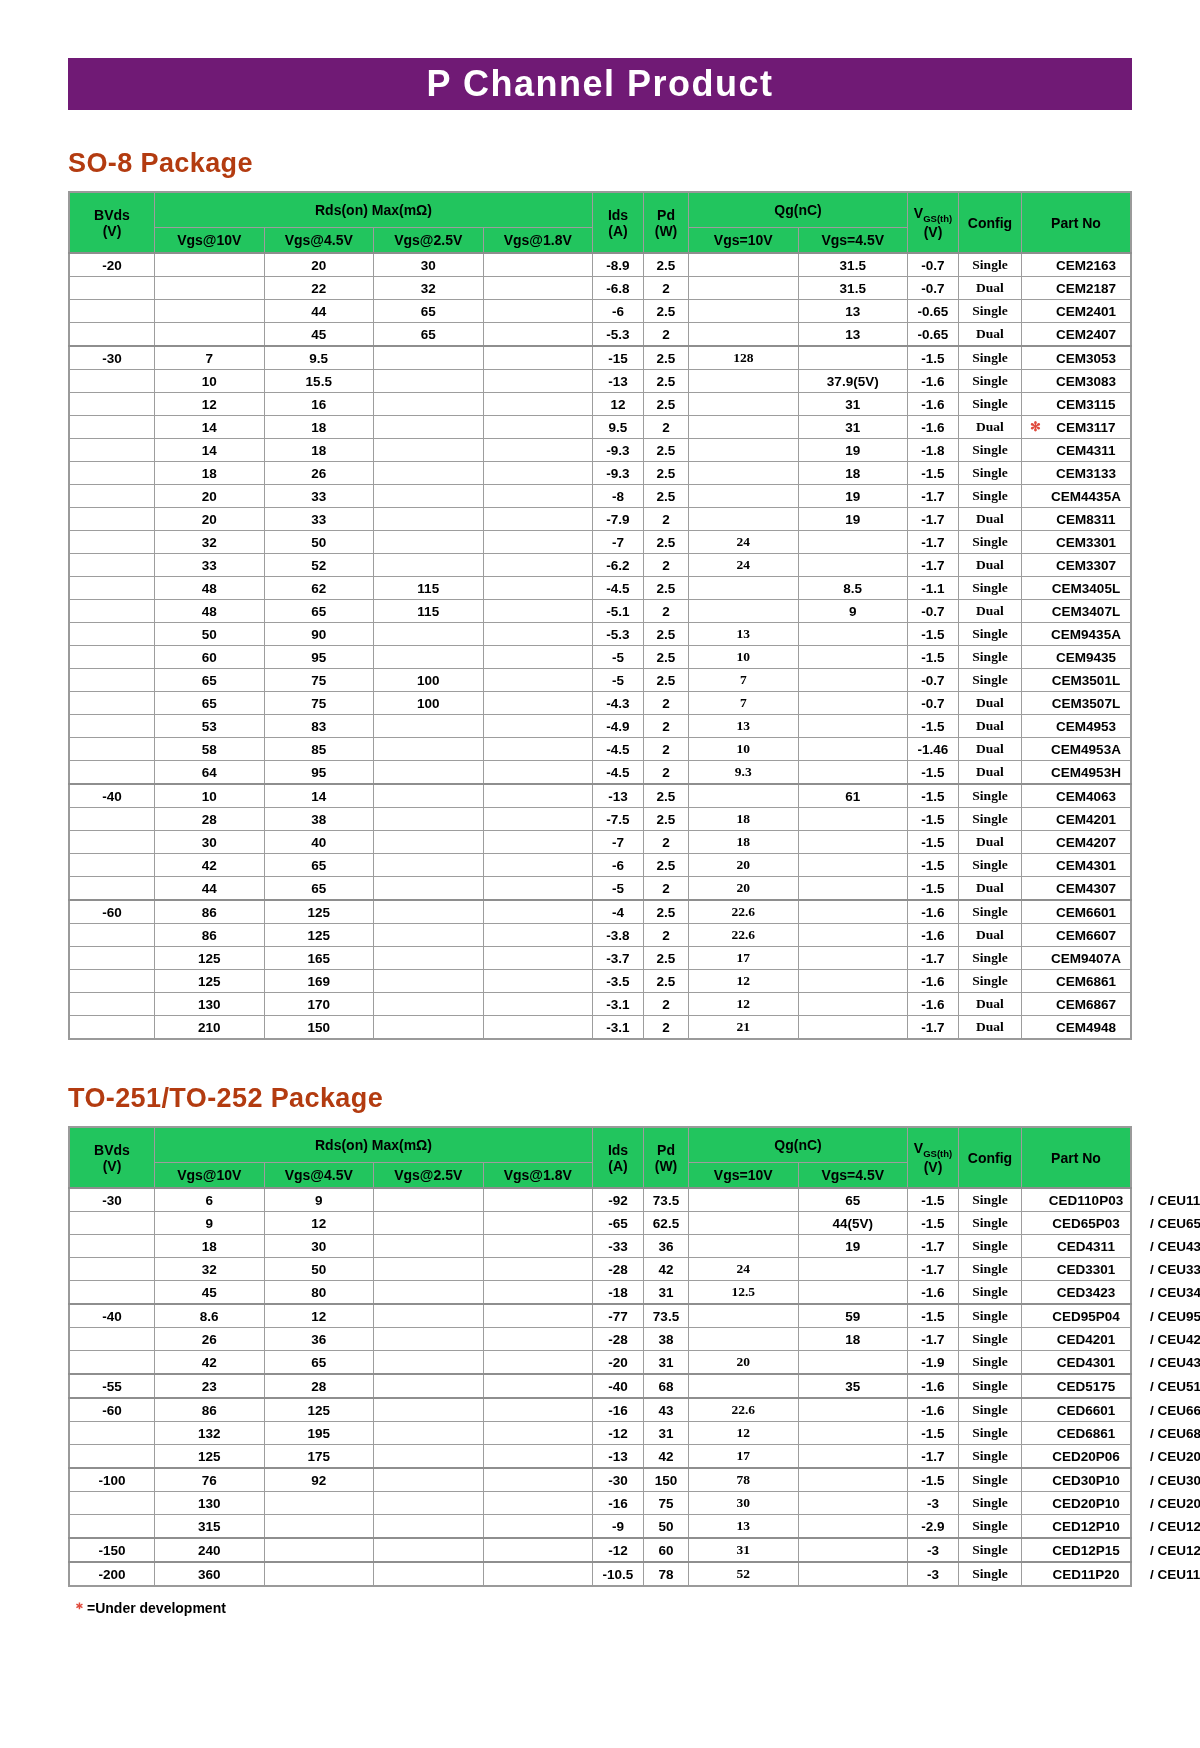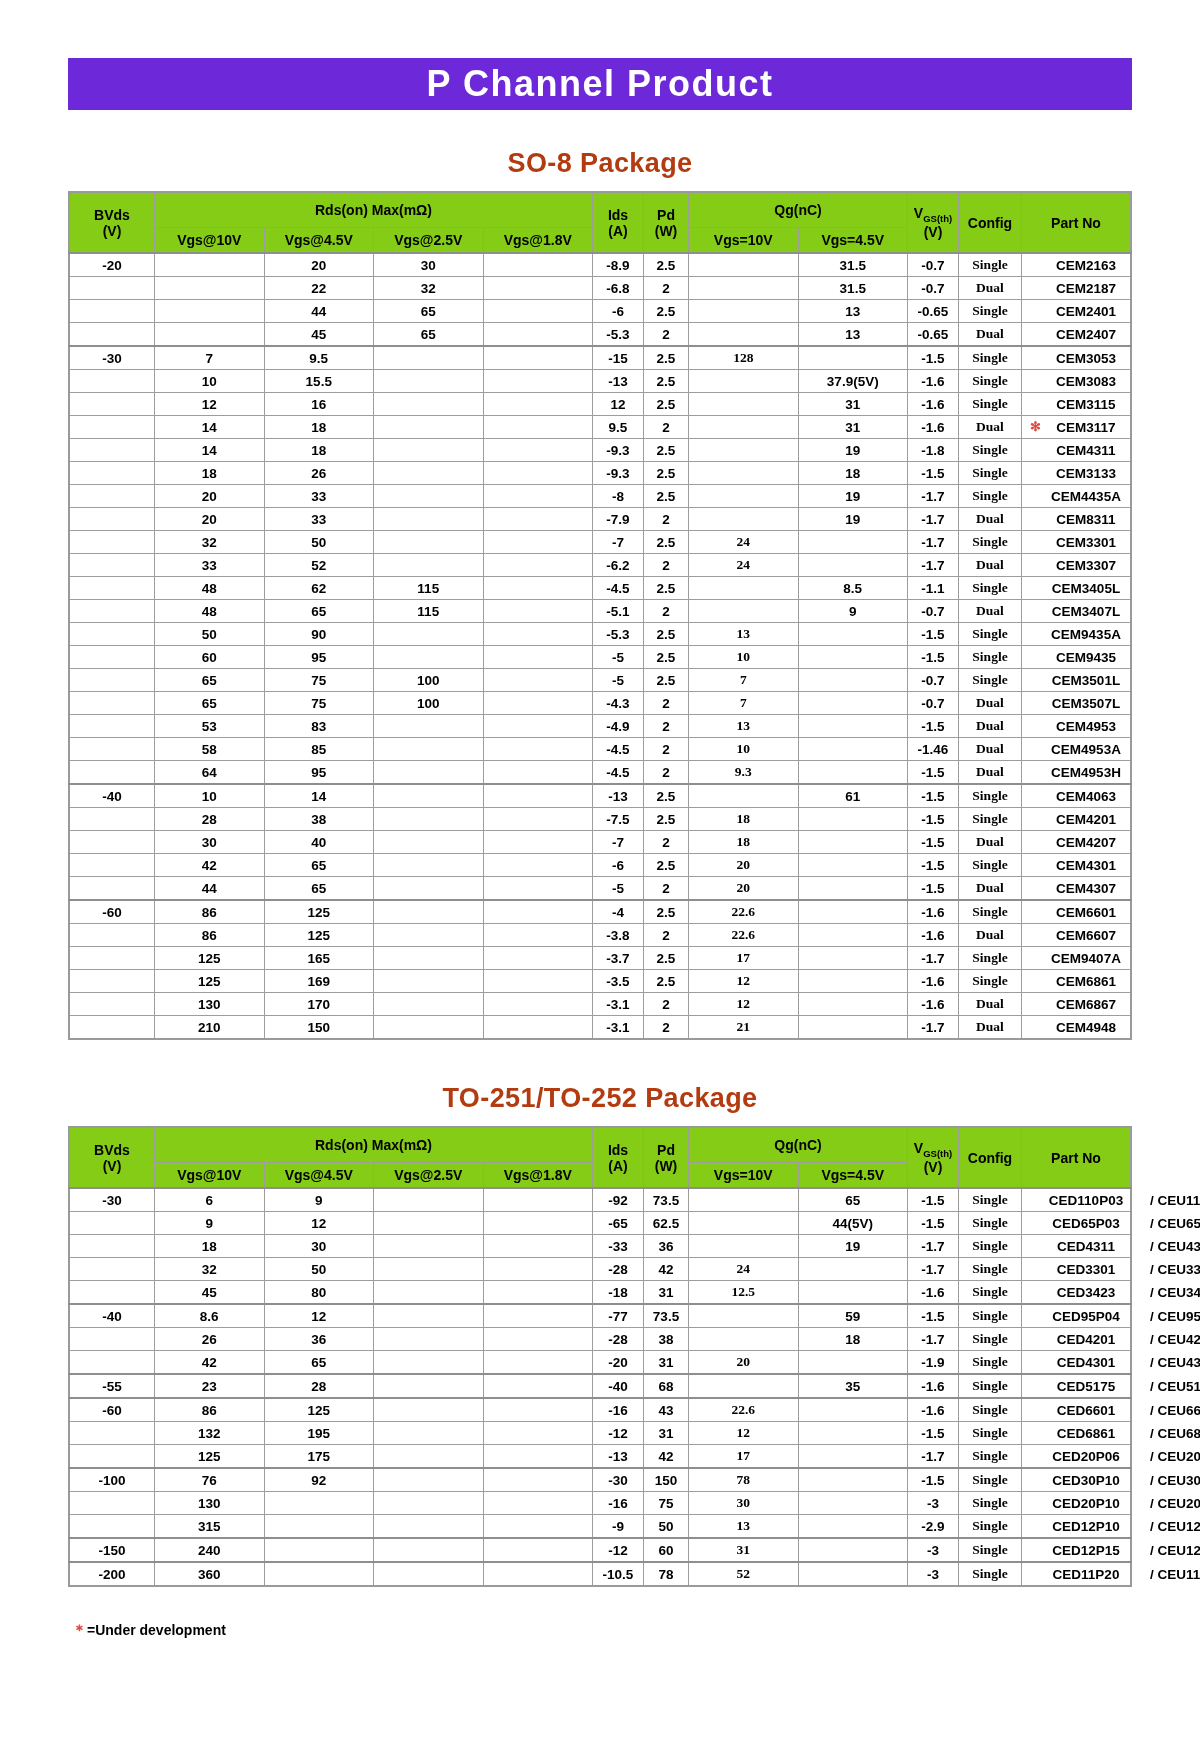--- a/index.html
+++ b/index.html
@@ -18,35 +18,35 @@
     position: relative;
     width: 1200px;
     height: 1748px;
     box-sizing: border-box;
     padding: 0 68px;
   }
   
   .banner {
     margin-top: 58px;
     height: 52px;
-    background: #6d28d9;
+    background: #701a75;
     display: flex;
     align-items: center;
     justify-content: center;
   }
   .banner-title {
     color: #ffffff;
     font-size: 36px;
     font-weight: bold;
     letter-spacing: 1.5px;
     line-height: 1;
   }
   
   .section-title {
-    text-align: center;
+    text-align: left;
     color: #b33b10;
     font-size: 27px;
     font-weight: bold;
     letter-spacing: 0.4px;
   }
   #so8-title { margin-top: 38px; margin-bottom: 12px; }
   #to251-title { margin-top: 43px; margin-bottom: 12px; }
 
   
   table.spec {
@@ -60,21 +60,21 @@
     font-size: 13.5px;
     font-weight: bold;
     padding: 0;
     height: 22px;
     text-align: center;
     vertical-align: middle;
     color: #000;
     background: #ffffff;
   }
   table.spec thead th {
-    background: #84cc16;
+    background: #22c55e;
     font-size: 14px;
   }
   thead th.hdr-sub { font-size: 12.5px; height: 24px; }
   thead th.hdr-top { height: 34px; }
   .vgsth { font-size: 14px; }
   .vgsth sub { font-size: 9.5px; font-weight: bold; margin-top: 48px; }
 
   td.c-bv      { width: 84px; }
   td.c-r10     { width: 72px; }
   td.c-r45     { width: 76px; }
@@ -102,21 +102,21 @@
     left: 8px;
     top: 3px;
   }
   td.part .pn-main { display: inline-block; min-width: 128px; }
   td.part .pn-alt  { display: inline-block; }
 
   tr.group-start > td { border-top: 2px solid #8e8e8e; }
 
   
   .footnote {
-    margin-top: 34px;
+    margin-top: 12px;
     padding-left: 4px;
     font-size: 14px;
     font-weight: bold;
     color: #000;
   }
   .footnote .star {
     color: #e04a3c;
     font-size: 15px;
   }
 </style>

